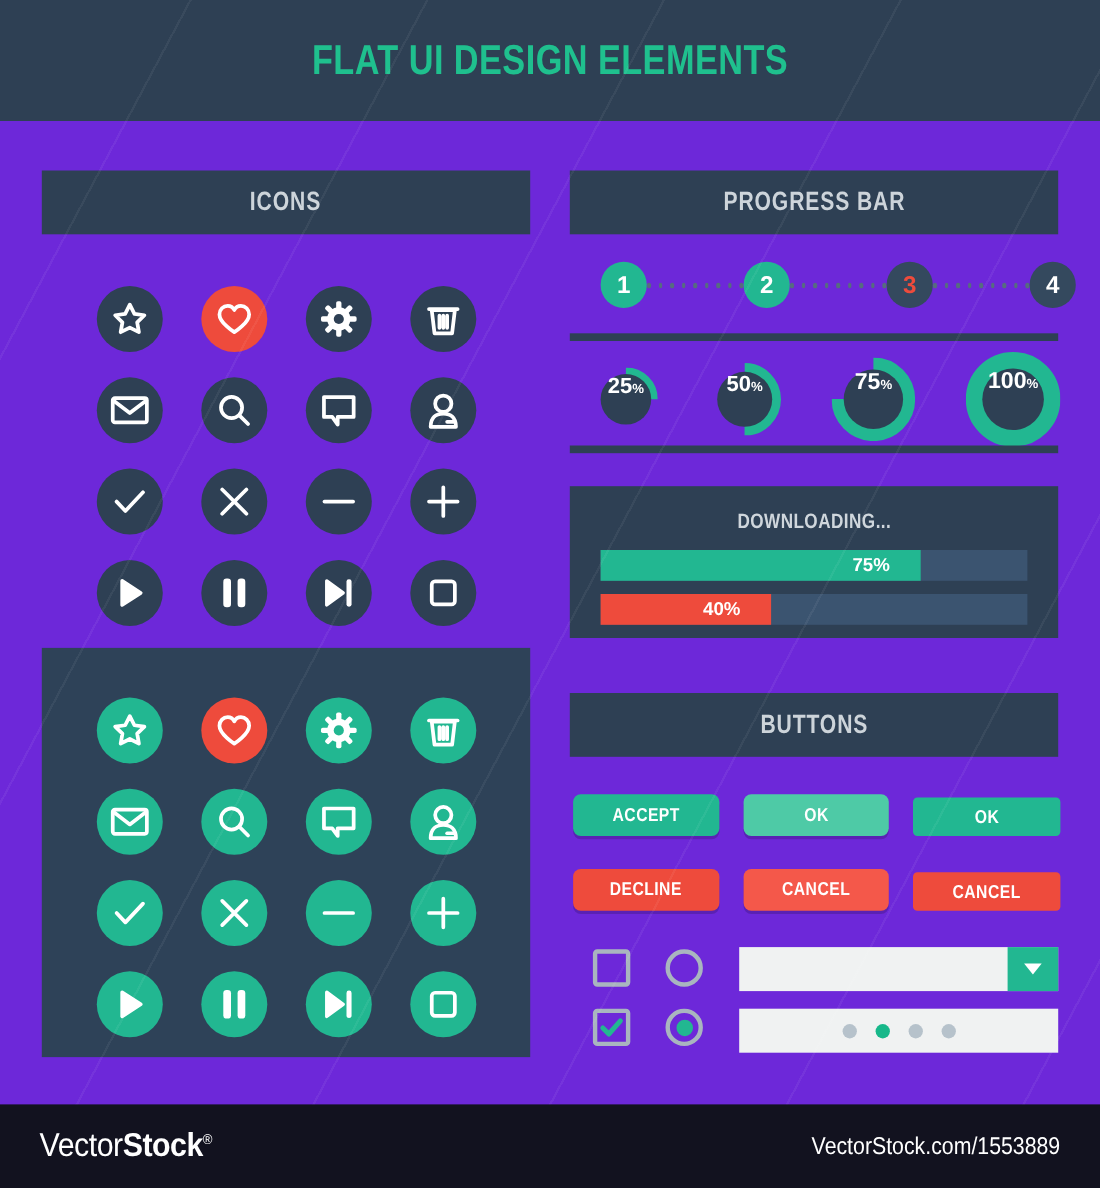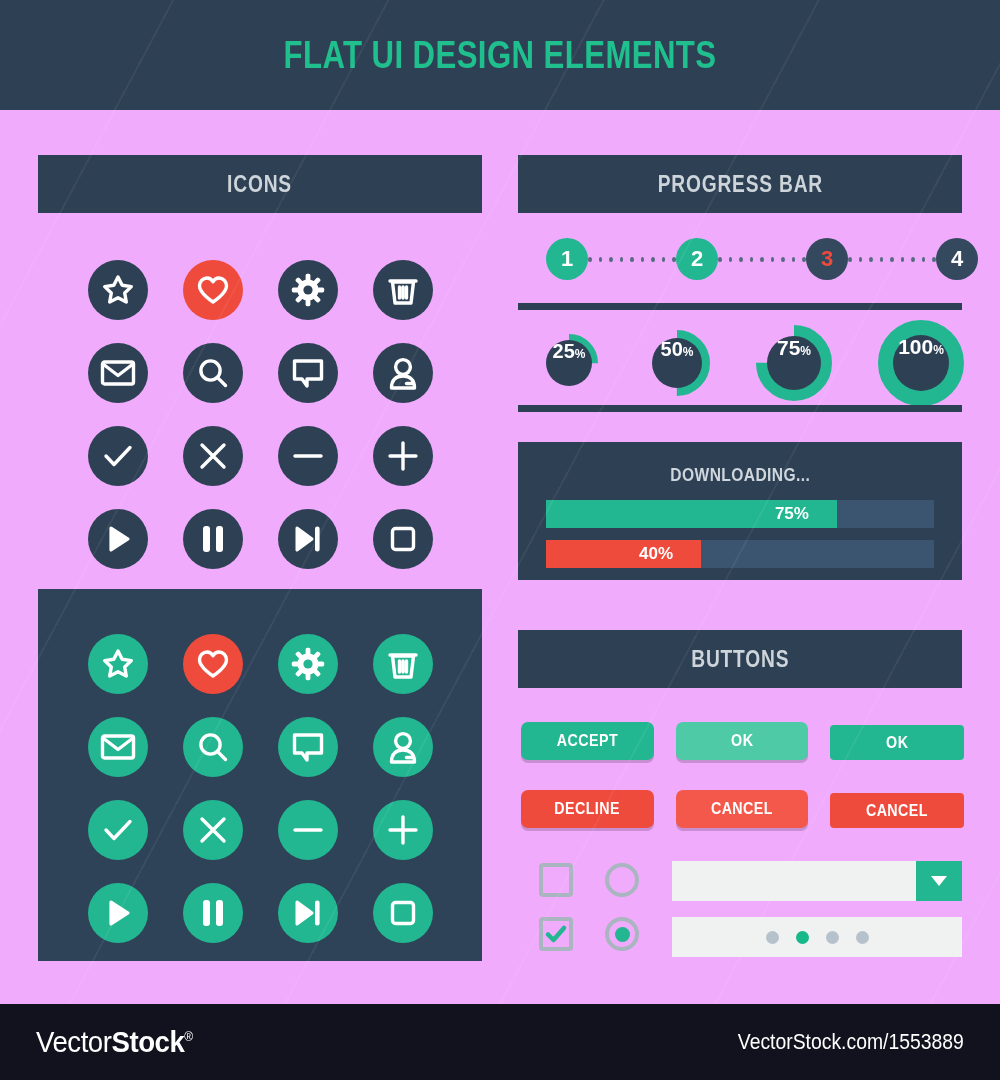--- a/index.html
+++ b/index.html
@@ -5,21 +5,21 @@
   * { box-sizing: border-box; margin: 0; padding: 0; }
   html, body {
     width: 1000px; height: 1080px;
     font-family: "Liberation Sans", sans-serif;
     background: #6b7b8c;
     overflow: hidden;
   }
   #page {
     position: relative;
     width: 1000px; height: 1080px;
-    background: #f0abfc;
+    background: #6d28d9;
     overflow: hidden;
   }
   
   #page::before {
     content:""; position:absolute; inset:0; z-index:5; pointer-events:none;
     background: repeating-linear-gradient(
       -62deg,
       rgba(255,255,255,0.00) 0px,
       rgba(255,255,255,0.00) 96px,
       rgba(255,255,255,0.055) 96px,

